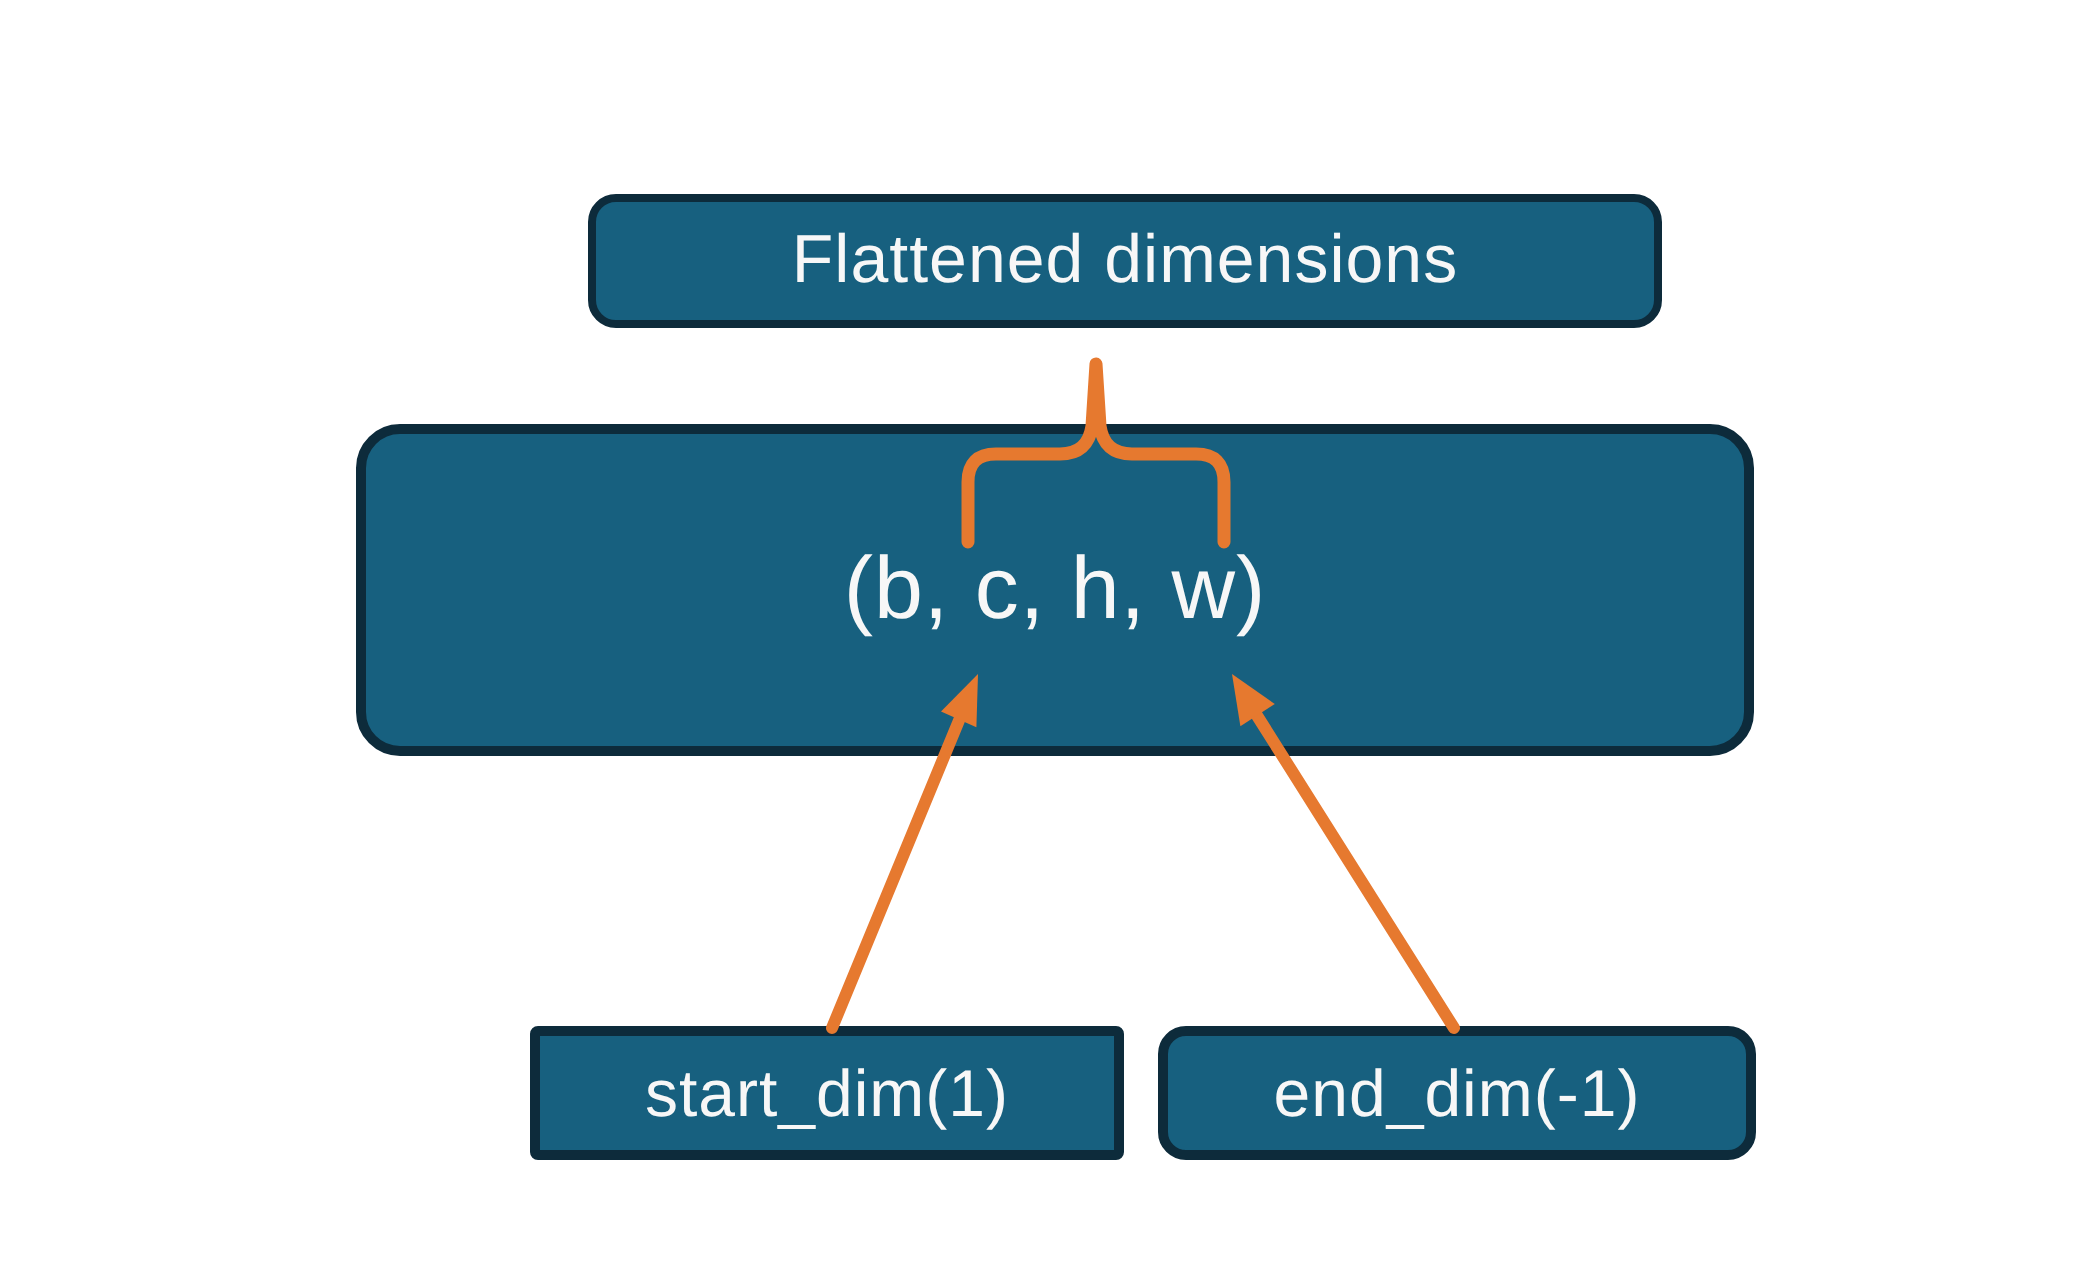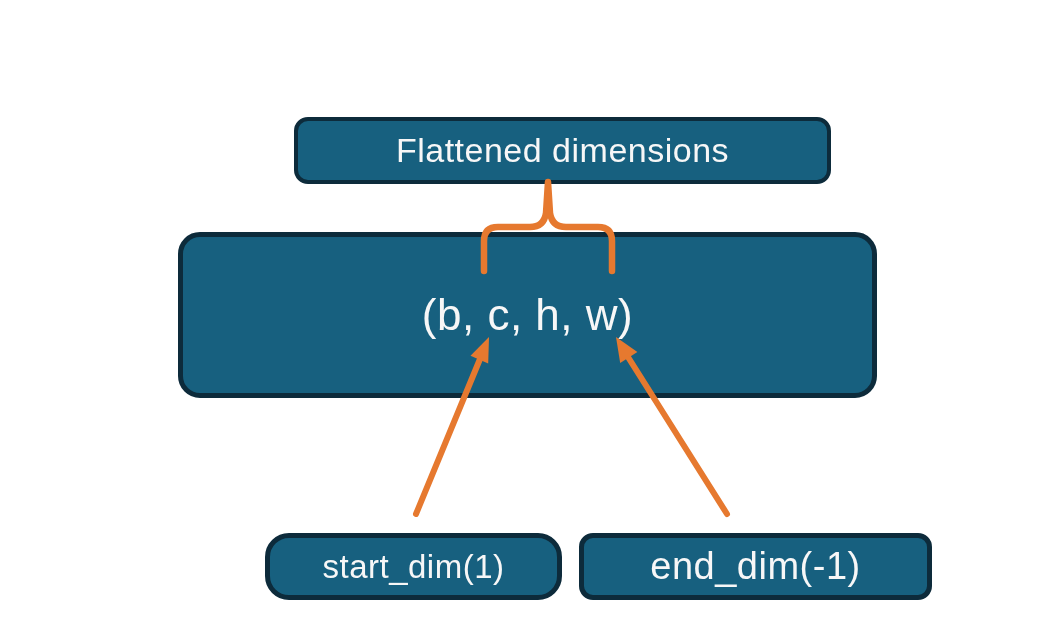--- a/index.html
+++ b/index.html
@@ -19,48 +19,47 @@
     position: absolute;
     box-sizing: border-box;
     background: var(--node_fill, #17607f);
     border: 4px solid var(--node_border, #0d2b3b);
     color: var(--node_text, #f7f7f7);
     display: flex;
     align-items: center;
     justify-content: center;
     text-align: left;
     letter-spacing: 0.5px;
-    margin-top: 20px;
   }
   .node-flattened {
     left: 294px; top: 97px;
     width: 537px; height: 67px;
     border-radius: 14px;
     font-size: 34px;
   }
   .node-tensor {
     left: 178px; top: 212px;
     width: 699px; height: 166px;
     border-width: 5px;
     border-radius: 22px;
     font-size: 44px;
   }
   .node-startdim {
     left: 265px; top: 513px;
     width: 297px; height: 67px;
     border-width: 5px;
-    border-radius: 24px;
+    border-radius: 4px;
     font-size: 33px;
   }
   .node-enddim {
     left: 579px; top: 513px;
-    width: 353px; height: 67px;
+    width: 299px; height: 67px;
     border-width: 5px;
     border-radius: 14px;
-    font-size: 38px;
+    font-size: 33px;
   }
   .overlay {
     position: absolute;
     left: 0; top: 0;
     width: 1038px;
     height: 632px;
     pointer-events: none;
   }
 </style>
 </head>

